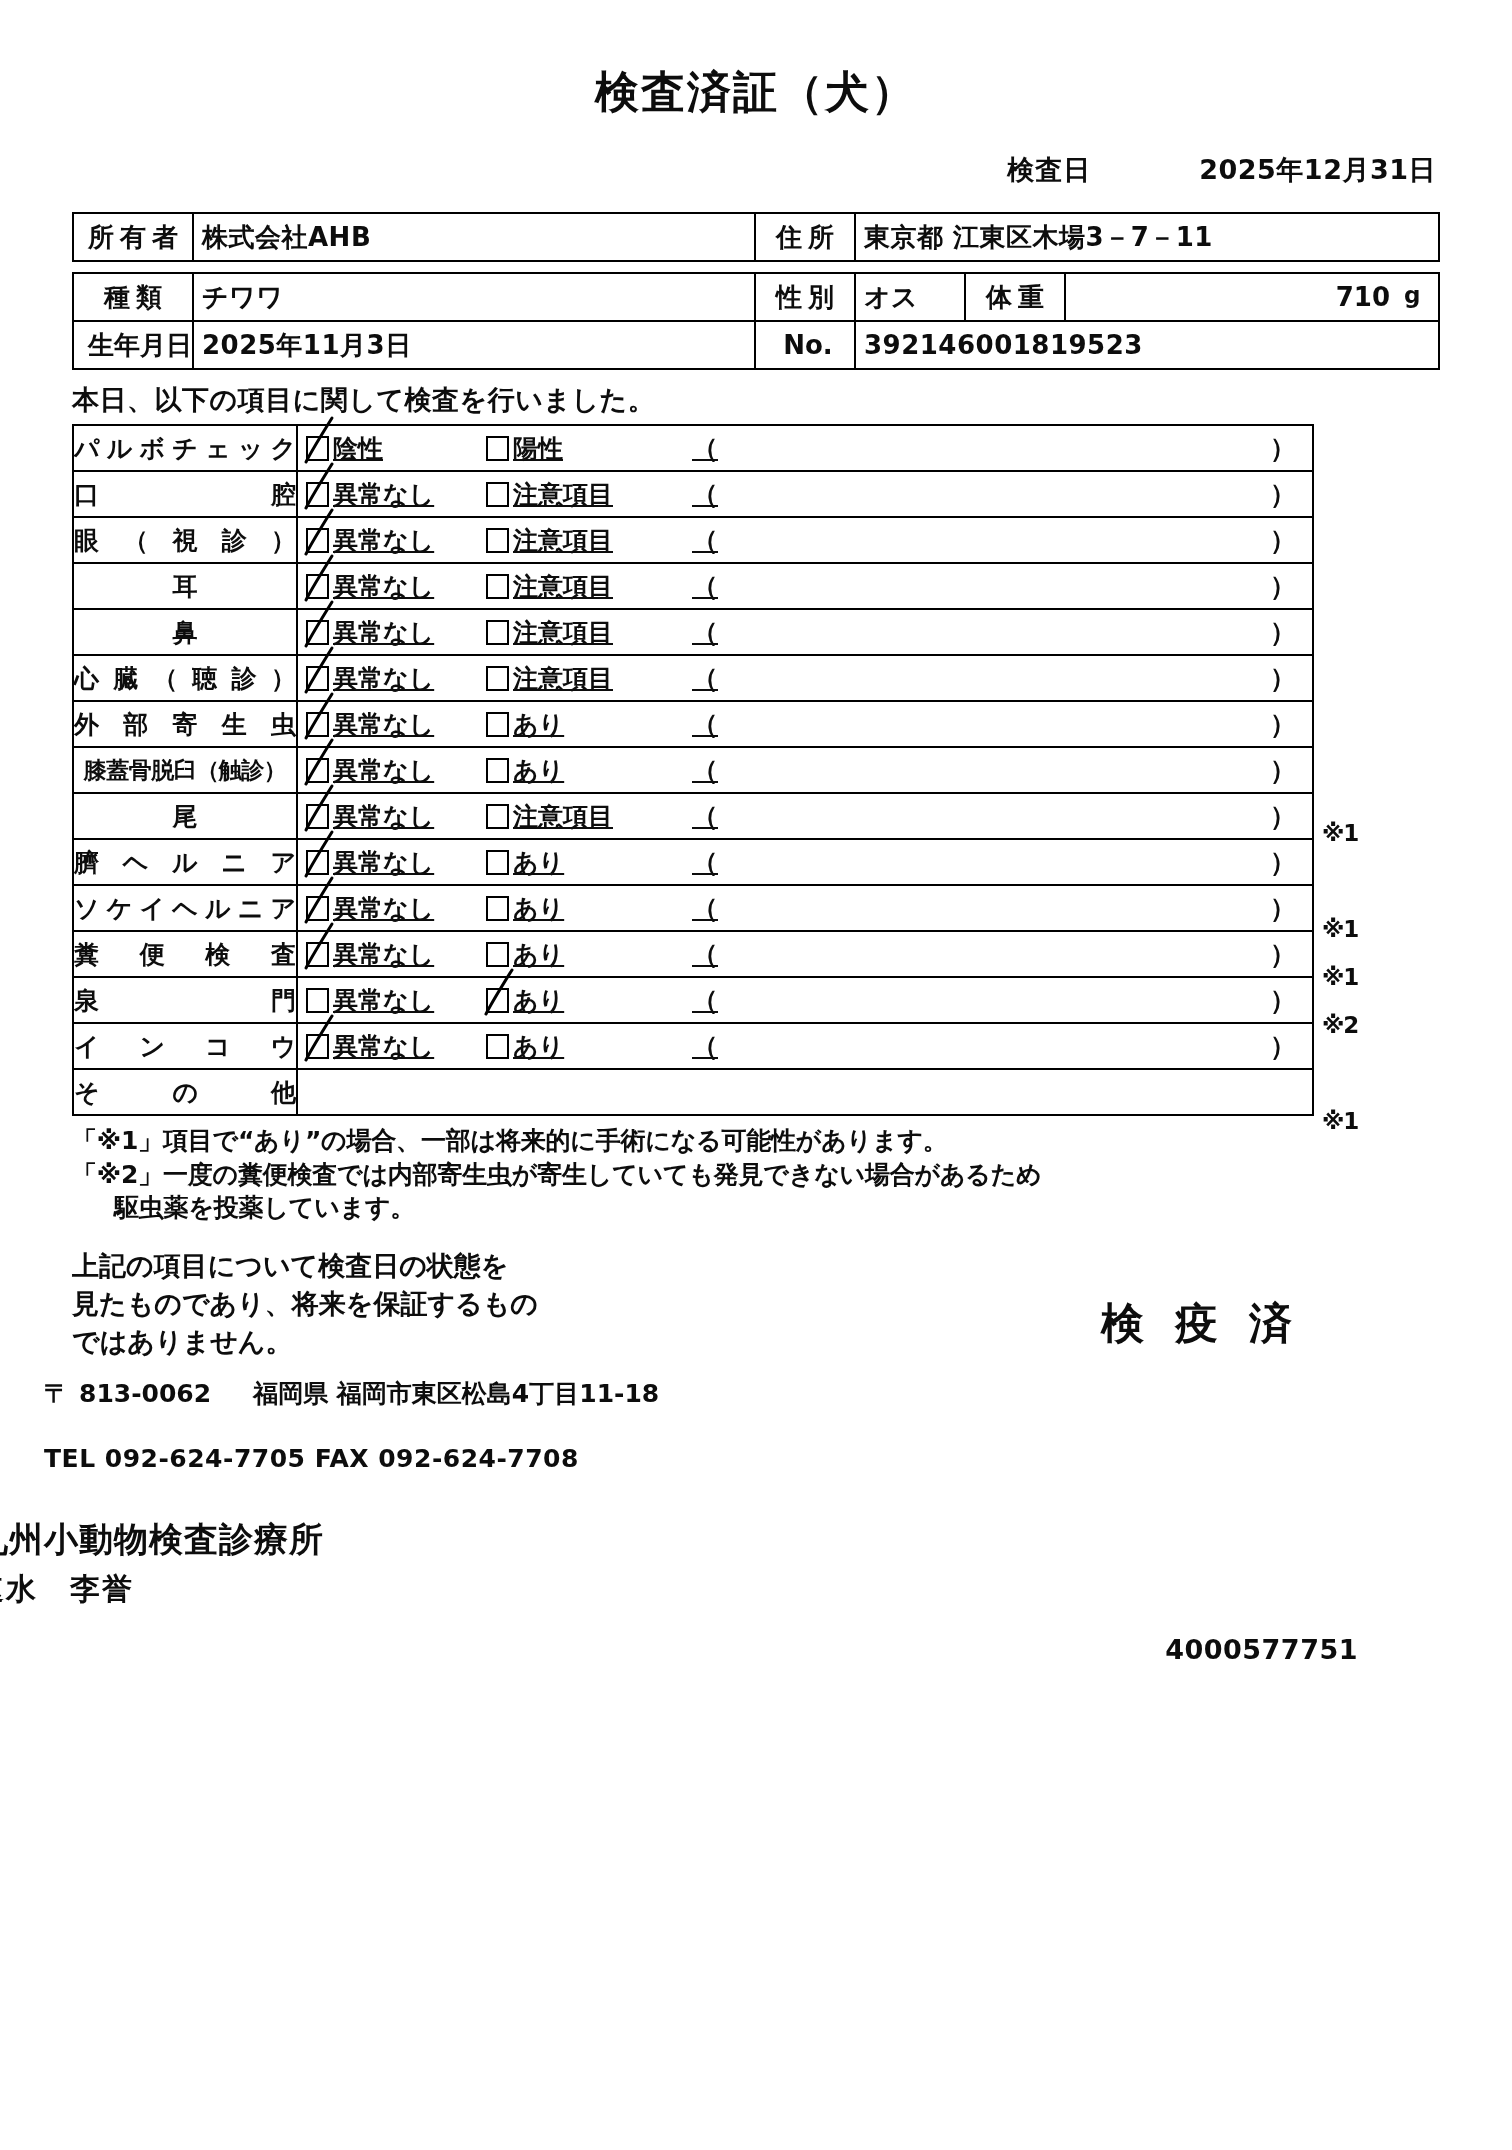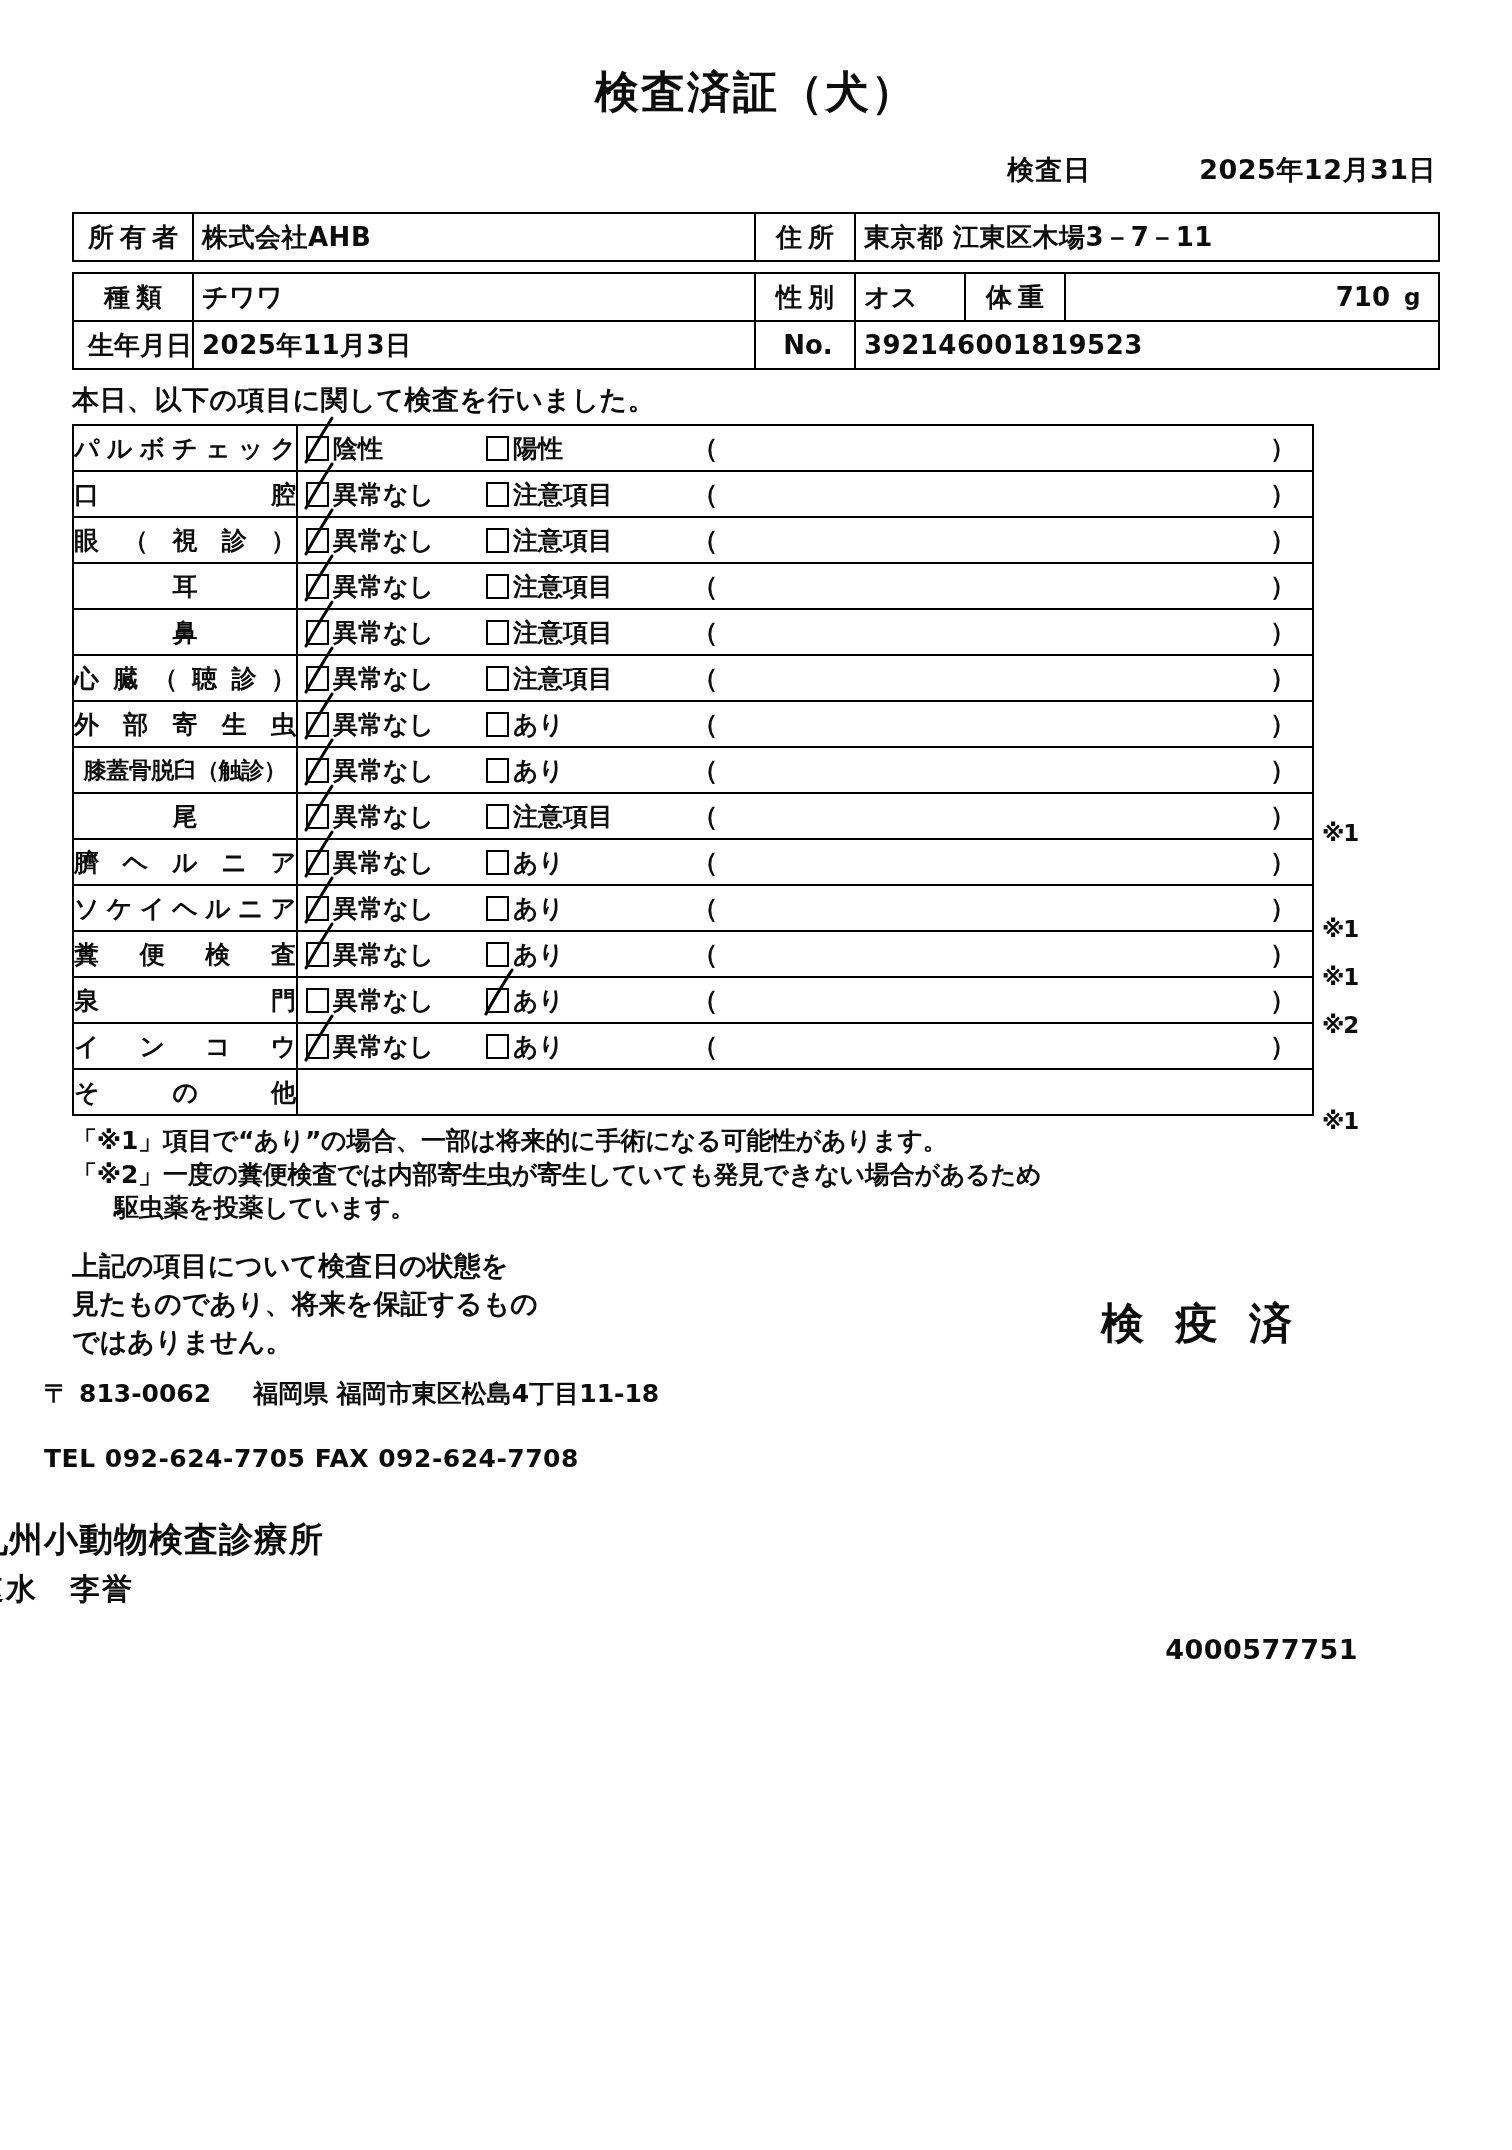--- a/index.html
+++ b/index.html
@@ -79,21 +79,21 @@
   td.val {
     text-align: left;
     letter-spacing: 0.5px;
   }
   .sep-gap {
     height: 10px;
   }
   .weight-cell {
     display: flex;
     justify-content: flex-end;
-    align-items: center;
+    align-items: flex-start;
   }
   .weight-cell .unit {
     font-size: 23px;
     margin-left: 14px;
     width: 26px;
     text-align: left;
   }
 
   
   .intro-line {
@@ -136,20 +136,21 @@
   }
   td.item-name.tight {
     font-size: 23px;
     text-align: center;
     text-align-last: center;
     letter-spacing: -0.5px;
   }
   td.opts {
     padding: 0;
     position: relative;
+    text-decoration: underline;
   }
   .opts-inner {
     display: flex;
     align-items: center;
     height: 44px;
     padding-left: 8px;
     position: relative;
   }
   .opt {
     display: flex;

